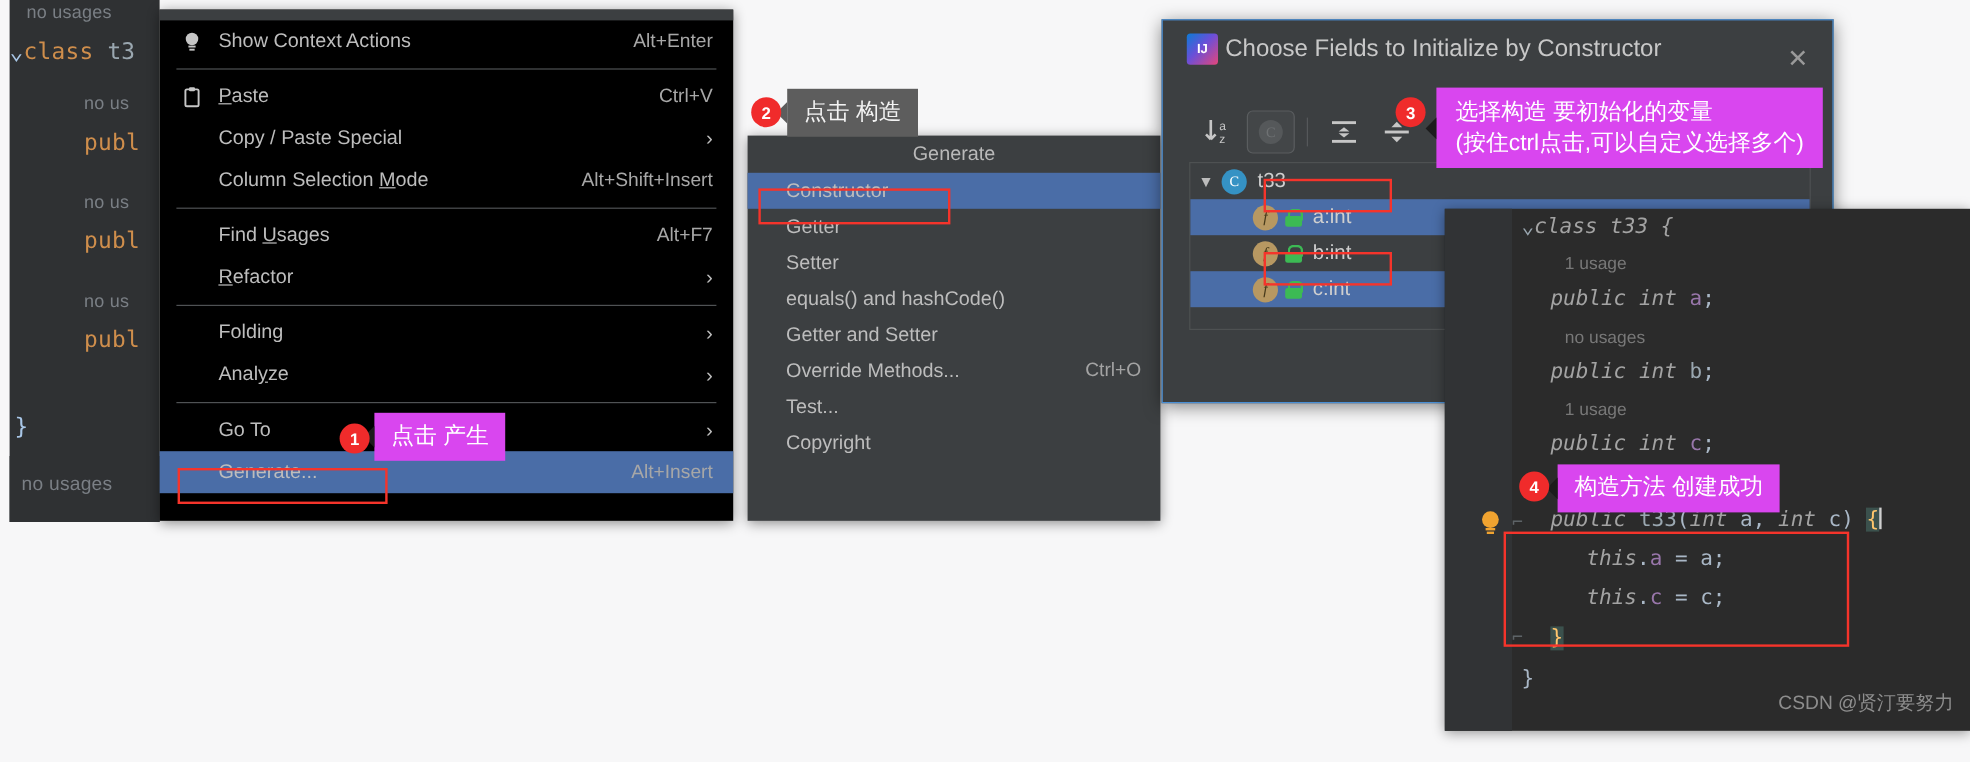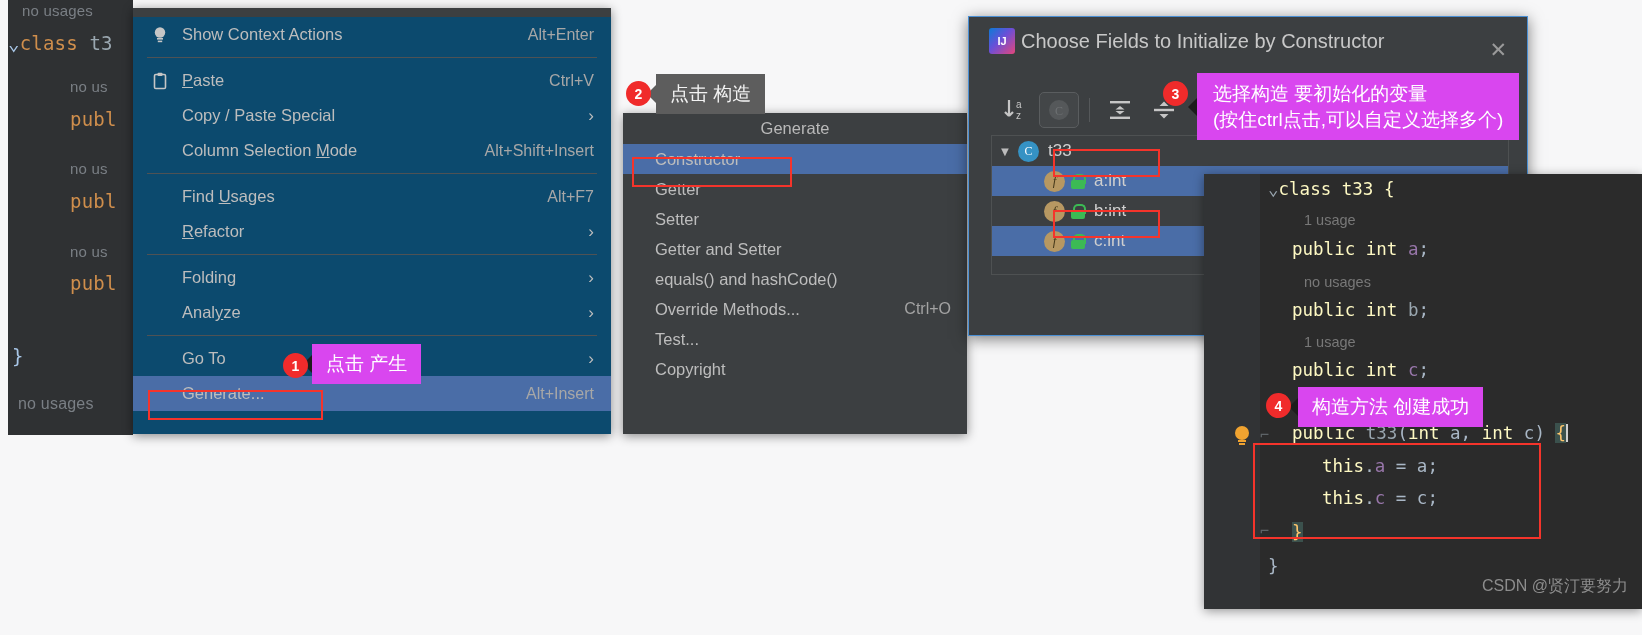--- a/index.html
+++ b/index.html
@@ -30,21 +30,21 @@
     font-size:19px;white-space:pre;letter-spacing:.2px;
   }
   .kw{color:#cf8e4c;}
   .cls{color:#9aa7b0;}
   .usage{color:#7a7f85;font-family:"Liberation Sans",sans-serif;font-size:15px;}
   .brace{color:#a9c7e8;}
 
   
   #context-menu{
     left:133px;top:8px;width:478px;height:426px;
-    background:#0c4a6e;
+    background:#000000;
     box-shadow:0 2px 10px rgba(0,0,0,.45);
   }
   #context-menu .top-sliver{
     position:absolute;left:0;top:0;width:100%;height:9px;
     background:#3c3f41;overflow:hidden;
   }
   .cm-item{
     position:relative;height:35px;display:flex;align-items:center;
     color:#bdbdbd;font-size:16.5px;padding-left:49px;box-sizing:border-box;
   }
@@ -150,21 +150,21 @@
   #right-code .gutter{
     position:absolute;left:0;top:0;width:56px;height:100%;
     background:#313335;
   }
   .rcode{
     position:absolute;
     font-family:"DejaVu Sans Mono",monospace;
     font-size:17.5px;white-space:pre;
   }
   .hint{color:#787878;font-family:"Liberation Sans",sans-serif;font-size:14.5px;margin-left:12px;}
-  .orange{color:#fef9c3;}
+  .orange{color:#a3a3a3;font-style:italic;}
   .purple{color:#9876aa;}
   .grey{color:#9aa7b0;}
   .white{color:#a9b7c6;}
   .brace-hl{background:#3b514d;color:#ffc66d;}
   .caret{display:inline-block;width:2px;height:18px;background:#cfcfcf;vertical-align:-3px;}
   #watermark{
     position:absolute;right:14px;bottom:12px;color:#8d8d8d;font-size:16px;
     font-family:"Liberation Sans",sans-serif;
   }
   .bulb{
@@ -300,24 +300,24 @@
   <div class="gm-item selected">
     <span>Constructor</span>
   </div>
   <div class="gm-item">
     <span>Getter</span>
   </div>
   <div class="gm-item">
     <span>Setter</span>
   </div>
   <div class="gm-item">
+    <span>equals() and hashCode()</span>
+  </div>
+  <div class="gm-item">
     <span>Getter and Setter</span>
-  </div>
-  <div class="gm-item">
-    <span>equals() and hashCode()</span>
   </div>
   <div class="gm-item">
     <span>Override Methods...</span>
     <span class="sc">Ctrl+O</span>
   </div>
   <div class="gm-item">
     <span>Test...</span>
   </div>
   <div class="gm-item">
     <span>Copyright</span>

